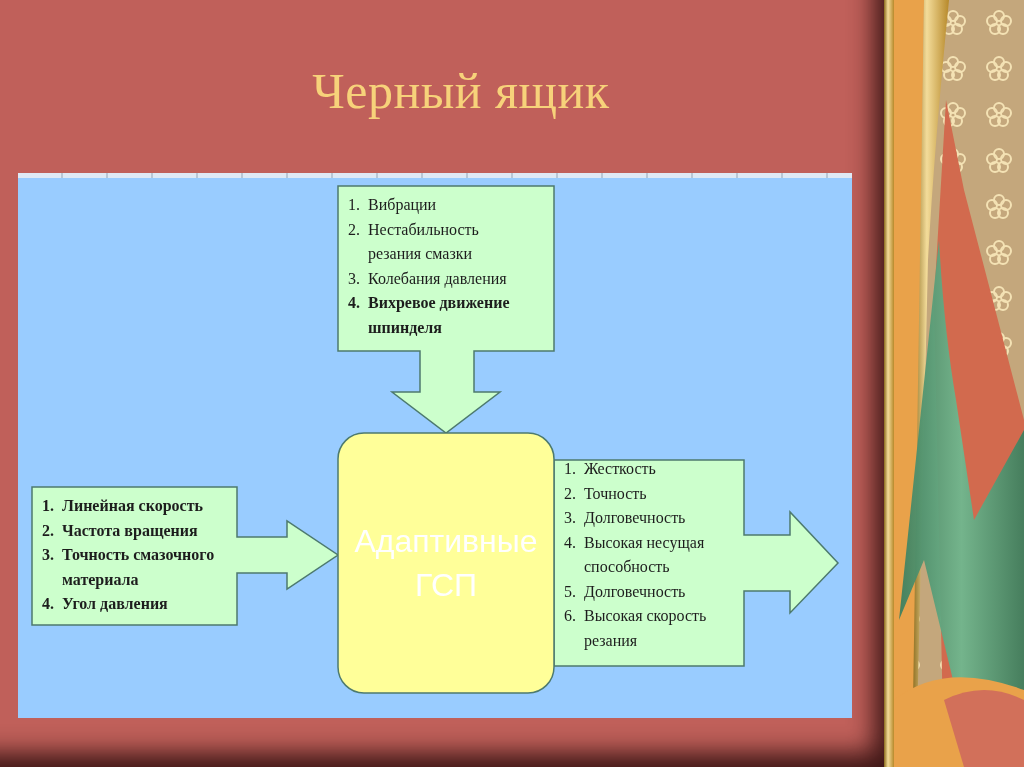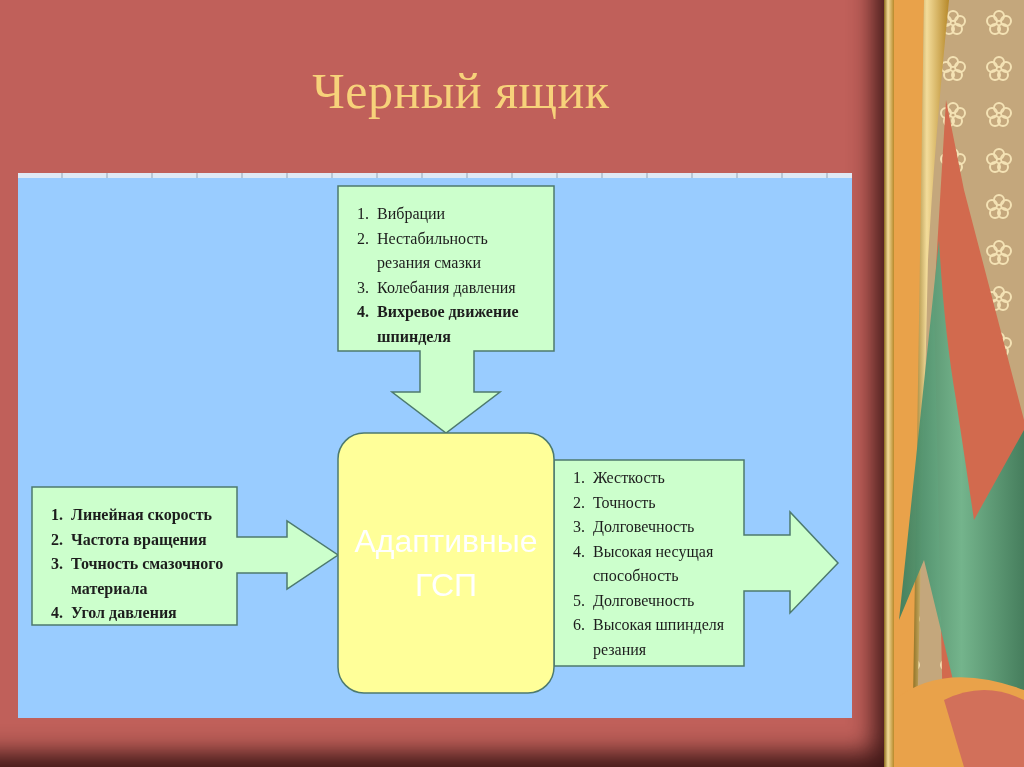--- a/index.html
+++ b/index.html
@@ -25,21 +25,21 @@
   }
   .ruler {
     position: absolute; left: 0; top: 0; width: 100%; height: 5px;
     background: #dfe9f5;
     background-image: repeating-linear-gradient(90deg, transparent 0 43px, #b9c7d6 43px 45px);
   }
   svg.shapes { position: absolute; left: 0; top: 0; }
   .txt {
     position: absolute; color: #1d1d1d; font-size: 16px; line-height: 24.5px;
   }
-  .txt ol { margin: 9px; padding-left: 30px; }
+  .txt ol { margin: 0; padding-left: 30px; }
   .txt li { padding-left: 4px; }
   .center-label {
     position: absolute; left: 338px; top: 433px; width: 216px; height: 260px;
     display: flex; align-items: center; justify-content: center; flex-direction: column;
     font-family: "Liberation Sans", "DejaVu Sans", sans-serif;
     font-size: 32px; line-height: 44px; color: #ffffff; text-align: center;
   }
   .deco {
     position: absolute; left: 884px; top: 0; width: 140px; height: 767px; overflow: hidden;
     background: #c4a77c;
@@ -125,15 +125,15 @@
   </ol>
 </div>
 
 <div class="txt" style="left:550px; top:457px; width:190px;">
   <ol>
     <li>Жесткость</li>
     <li>Точность</li>
     <li>Долговечность</li>
     <li style="width:150px;">Высокая несущая способность</li>
     <li>Долговечность</li>
-    <li style="width:150px;">Высокая шпинделя резания</li>
+    <li style="width:150px;">Высокая скорость резания</li>
   </ol>
 </div>
 
 </body></html>

